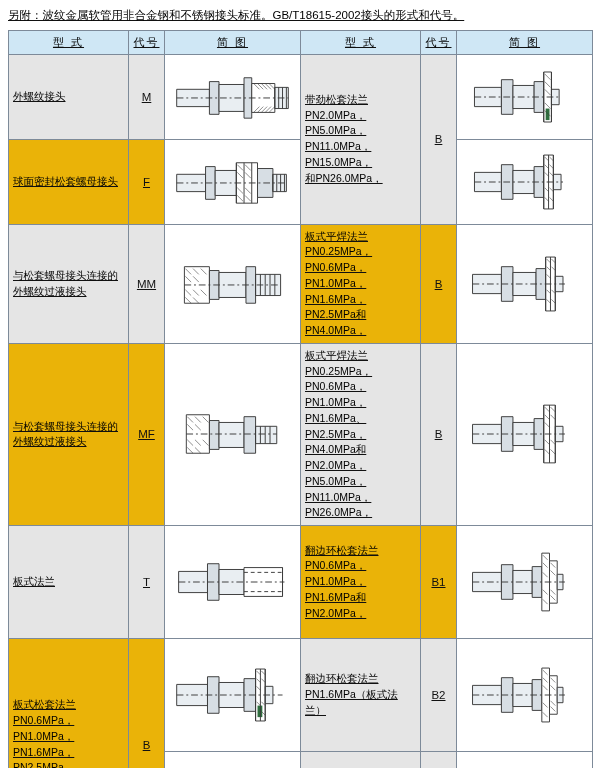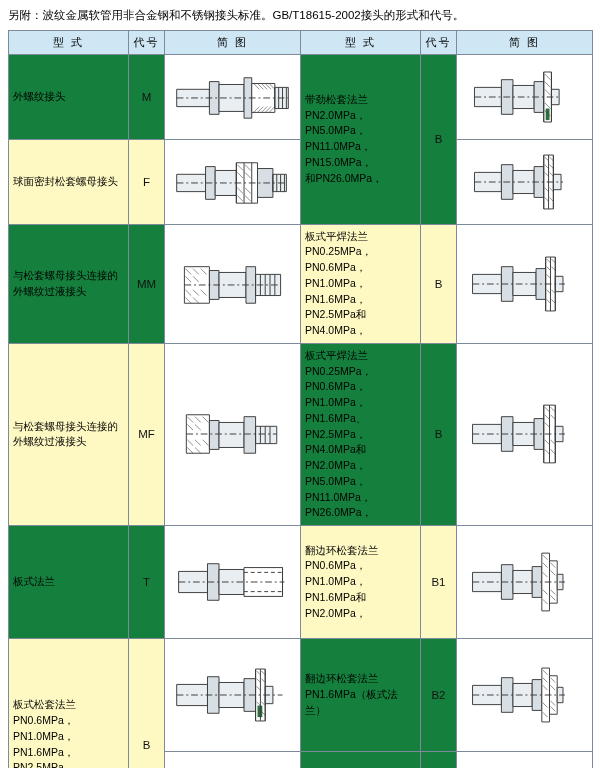--- a/index.html
+++ b/index.html
@@ -4,21 +4,21 @@
 <style>
   * { box-sizing: border-box; }
   html, body { margin:0; padding:0; }
   body {
     width:600px; height:768px;
     font-family: "Liberation Sans", sans-serif;
     background:#ffffff;
     color:#111;
     overflow:hidden;
   }
-  .page { width:600px; height:768px; position:relative; }
+  .page { width:600px; height:768px; position:relative;text-decoration:underline; }
 
   .caption {
     padding:8px 8px 6px 8px;
     font-size:11.5px;
     line-height:1.35;
     color:#000;
   }
 
   table.main {
     border-collapse:collapse;
@@ -51,22 +51,22 @@
     color:#000;
   }
   td.code {
     text-align:center;
     font-size:11.5px;
   }
   td.fig {
     background:#ffffff;
     padding:0;
   }
-  .tint { background:#fef9c3; }
-  .white { background:#15803d; }
+  .tint { background:#eab308; }
+  .white { background:#e5e5e5; }
 
   .figwrap {
     width:100%;
     display:flex;
     align-items:center;
     justify-content:center;
   }
   svg { display:block; }
 
   

